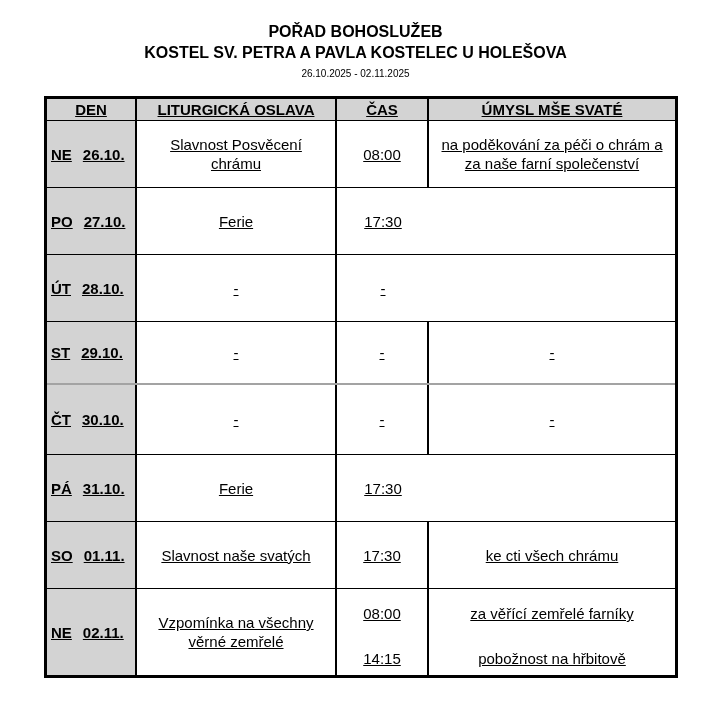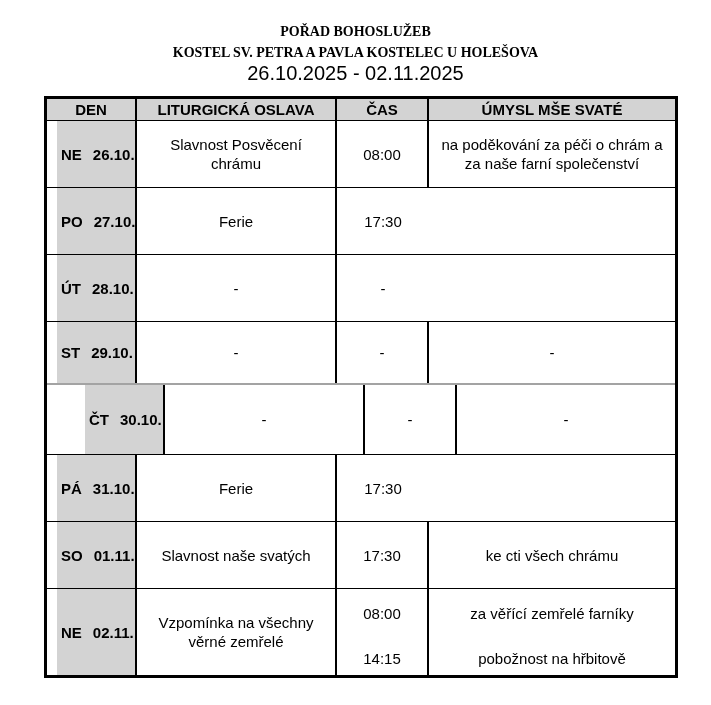--- a/index.html
+++ b/index.html
@@ -4,28 +4,29 @@
 <style>
   html, body {
     margin: 0; padding: 0;
     width: 711px; height: 705px;
     background: #ffffff;
     color: #000000;
     font-family: "Liberation Sans", "DejaVu Sans", sans-serif;
     overflow: hidden;
   }
   .titles { text-align: center; padding-top: 21px; }
-  .title-line   { font-size: 14px; font-weight: bold; line-height: 21px; font-family: Liberation Serif, serif; }
-  .date-line    { font-size: 20px; font-weight: normal; line-height: 21px; }
+  .title-line   { font-size: 16px; font-weight: bold; line-height: 21px; }
+  .date-line    { font-size: 10px; font-weight: normal; line-height: 21px; }
 
   .schedule {
     box-sizing: border-box;
     margin: 12px 0 0 44px;
     width: 634px;
     border: 3px solid #000000;
+    text-decoration: underline;
   }
   .row {
     display: grid;
     grid-template-columns: 90px 200px 92px 1fr;
     border-bottom: 1px solid #000000;
     box-sizing: border-box;
   }
   .row:last-child { border-bottom: none; }
 
   .cell {
@@ -50,26 +51,25 @@
     padding: 0 2px;
   }
 
   .day-cell {
     background: #d3d3d3;
     font-weight: bold;
     justify-content: flex-start;
     padding-left: 4px;
     gap: 11px;
     white-space: nowrap;
-    margin-left: 10px;
   }
 
   .h67 { height: 67px; }
   .h63 { height: 63px; }
-  .h70 { height: 70px; padding-left: 28px; }
+  .h70 { height: 70px; }
   .h86 { height: 86px; }
 
   
   .divider-after { border-bottom: 2px solid #a3a3a3; }
 
   
   .multi {
     flex-direction: column;
     justify-content: space-between;
     padding-top: 15px;

